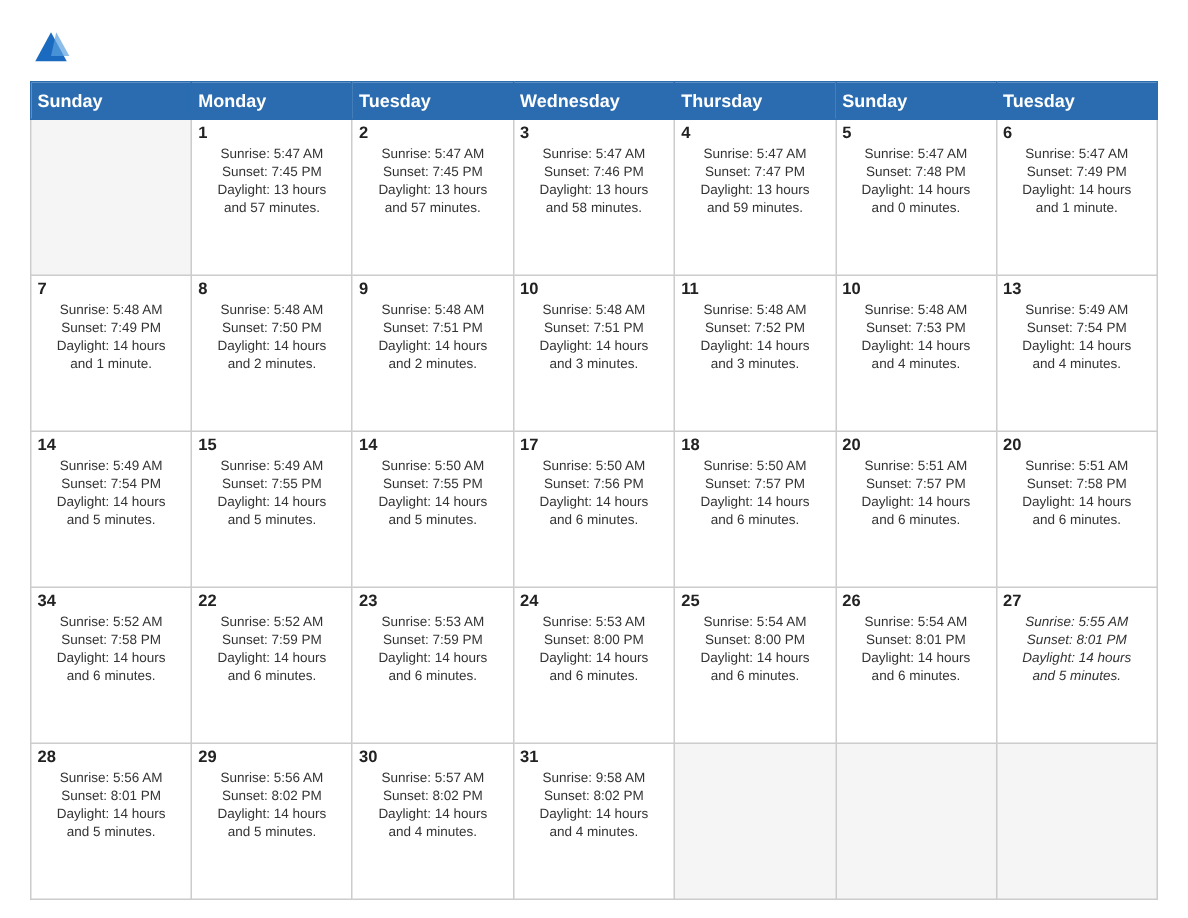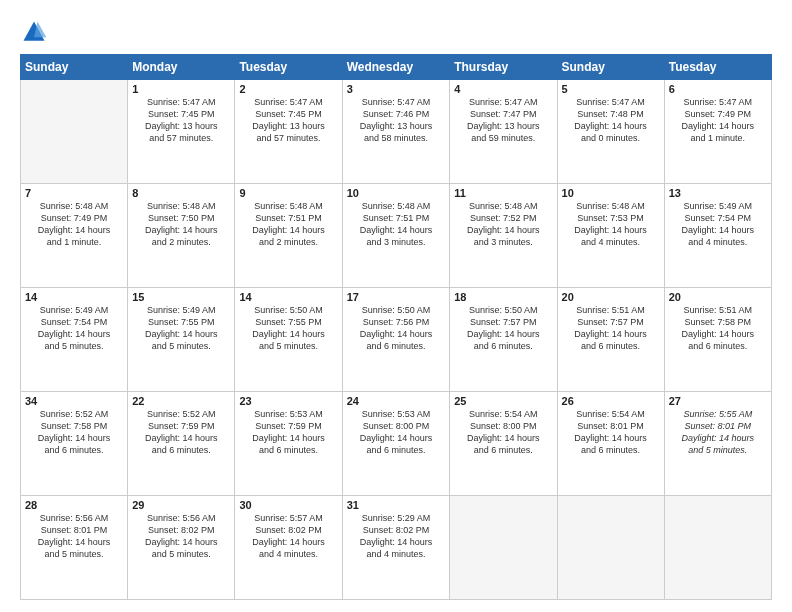--- a/index.html
+++ b/index.html
@@ -347,21 +347,21 @@
           </td>
           <td>
             <span class="day-num">30</span>
             <div class="day-info" style="white-space: pre-line;">Sunrise: 5:57 AM
 Sunset: 8:02 PM
 Daylight: 14 hours
 and 4 minutes.</div>
           </td>
           <td>
             <span class="day-num">31</span>
-            <div class="day-info" style="white-space: pre-line;">Sunrise: 5:29 AM
+            <div class="day-info" style="white-space: pre-line;">Sunrise: 9:58 AM
 Sunset: 8:02 PM
 Daylight: 14 hours
 and 4 minutes.</div>
           </td>
           <td class="empty"></td>
           <td class="empty"></td>
           <td class="empty"></td>
         </tr>
       </tbody>
   </table>

